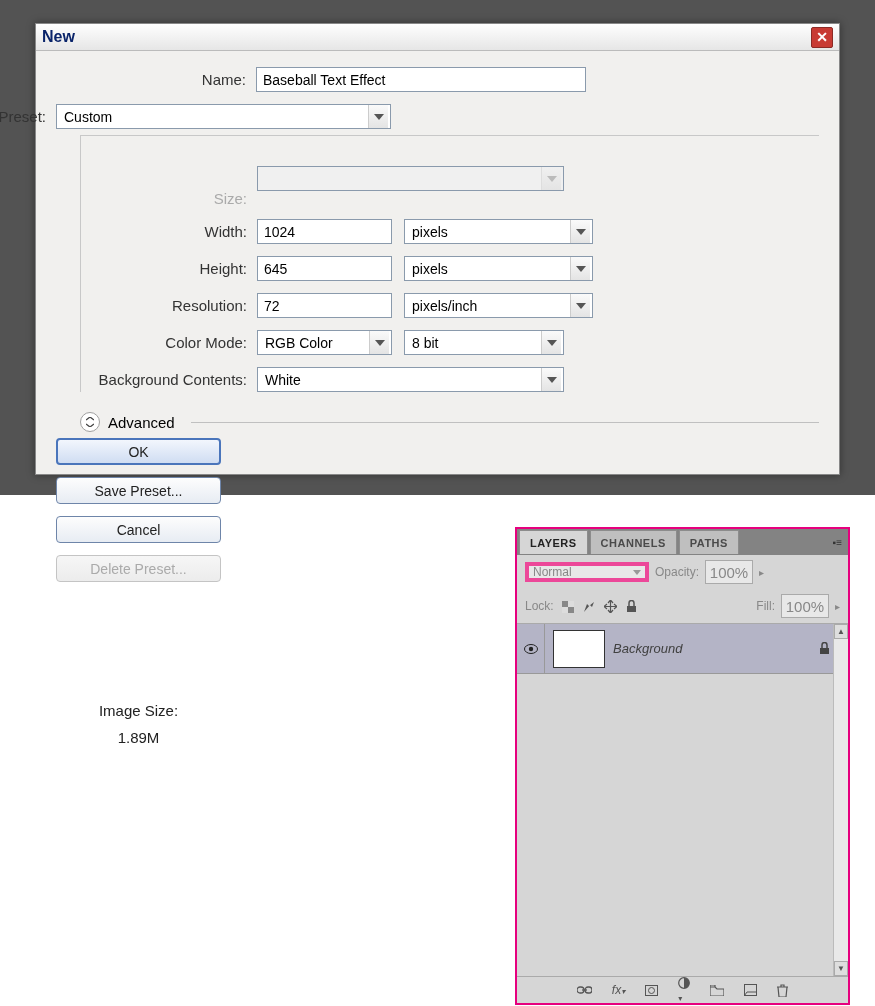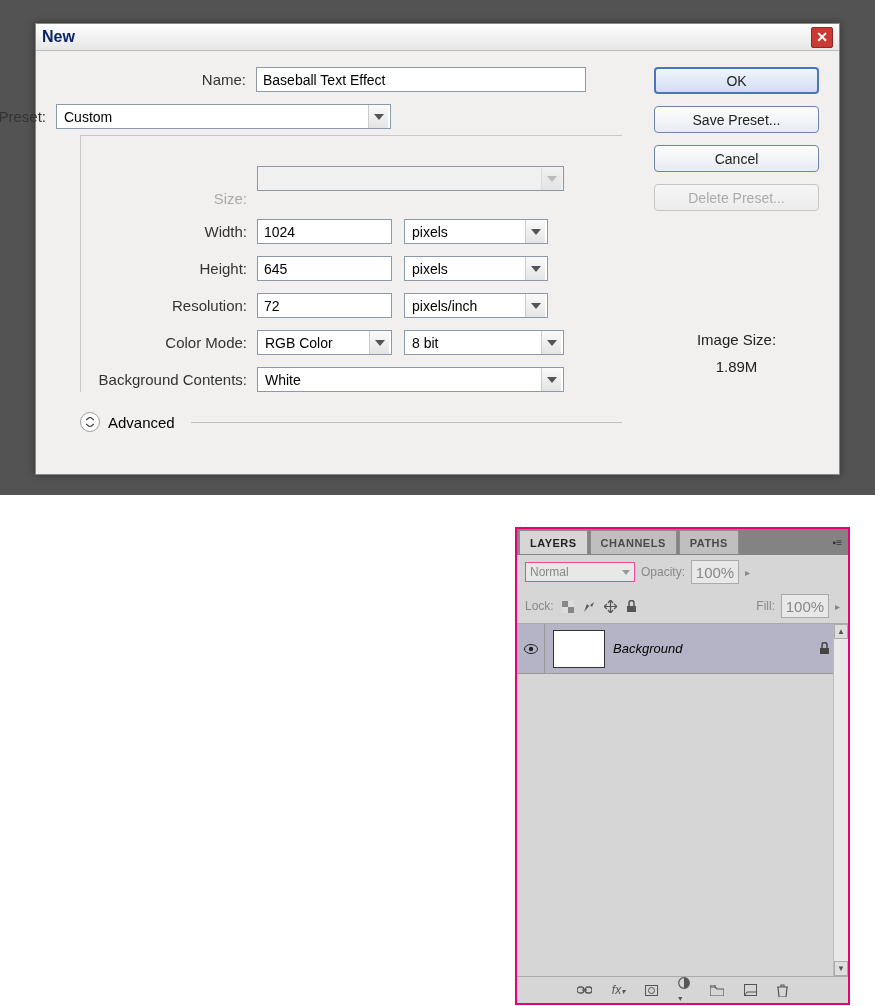--- a/index.html
+++ b/index.html
@@ -43,22 +43,23 @@
     width:22px;height:21px;
     background:#c83a33;
     border:1px solid #8c2a25;
     border-radius:2px;
     display:flex;align-items:center;justify-content:center;
     color:#fff;font-weight:bold;font-size:14px;line-height:1;
   }
   .dlg-body {
     display:flex;
     padding:16px 20px 10px 20px;
-    gap:32px;
+    gap:6px;
     height: calc(100% - 27px);
+    flex-direction: column;
   }
   .dlg-main { flex:1; }
   .dlg-side { width:165px; }
 
   .row { display:flex; align-items:center; margin-bottom:12px; }
   .lbl {
     width:200px;
     text-align:right;
     padding-right:10px;
     color:#333;
@@ -86,21 +87,21 @@
   }
   .select .chev {
     margin-left:auto;
     width:20px;height:100%;
     display:flex;align-items:center;justify-content:center;
     border-left:1px solid #ccc;
     background:linear-gradient(#fafafa,#e4e4e4);
   }
   .select.preset { width:335px; }
   .select.size  { width:307px; }
-  .select.unit  { width:144px; }
+  .select.unit  { width:189px; }
   .select.cmode { width:135px; }
   .select.bits  { width:160px; }
   .select.bg    { width:307px; }
   .select.dis { background:#f0f0f0; color:#aaa; }
   .select.dis .chev { border-left:1px solid #ddd; background:linear-gradient(#f0f0f0,#e4e4e4); }
 
   .advanced-row {
     display:flex;align-items:center;gap:8px;
     margin-top:20px;margin-left:24px;
   }
@@ -174,21 +175,21 @@
   .tab-menu {
     margin-left:auto;margin-right:6px;
     color:#333;font-size:10px;
   }
   .panel-row {
     display:flex;align-items:center;
     padding:5px 8px;gap:6px;
     color:#888;font-size:12px;
   }
   .panel-row .sel {
-    width:110px;height:20px;border:1px solid #ec4899;background:#e8e8e8;
+    width:124px;height:20px;border:4px solid #ec4899;background:#e8e8e8;
     display:flex;align-items:center;padding:0 4px;color:#888;
   }
   .panel-row .mini {
     width:48px;height:24px;border:1px solid #aaa;background:#e8e8e8;
     display:flex;align-items:center;justify-content:center;color:#888;font-size:15px;
   }
   .panel-row .arrow { font-size:10px;color:#888; }
   .lock-icons { display:flex;gap:9px;align-items:center;color:#555;font-size:13px; }
   .lock-icons span { color:#666; }
 
@@ -205,21 +206,21 @@
     border-bottom:1px solid #999;
   }
   .vis-col {
     width:28px;display:flex;align-items:center;justify-content:center;
     border-right:1px solid #999;height:100%;
   }
   .eye { width:14px;height:10px; }
   .thumb {
     width:52px;height:38px;background:#fff;border:1px solid #333;margin:0 8px;
   }
-  .layer-name { font-style:italic;font-size:13px;color:#000000; }
+  .layer-name { font-style:italic;font-size:13px;color:#404040; }
   .lock-col { margin-left:auto;margin-right:18px;color:#333;font-size:13px; }
   .scrollbar {
     position:absolute;right:0;top:0;bottom:0;width:15px;
     background:#e9e9e9;border-left:1px solid #bbb;
   }
   .scrollbar .sbbtn {
     height:15px;background:#dedede;border:1px solid #aaa;font-size:8px;
     display:flex;align-items:center;justify-content:center;color:#555;
   }
   .scrollbar .sbbtn.bot { position:absolute;bottom:0;left:0;right:0; }

